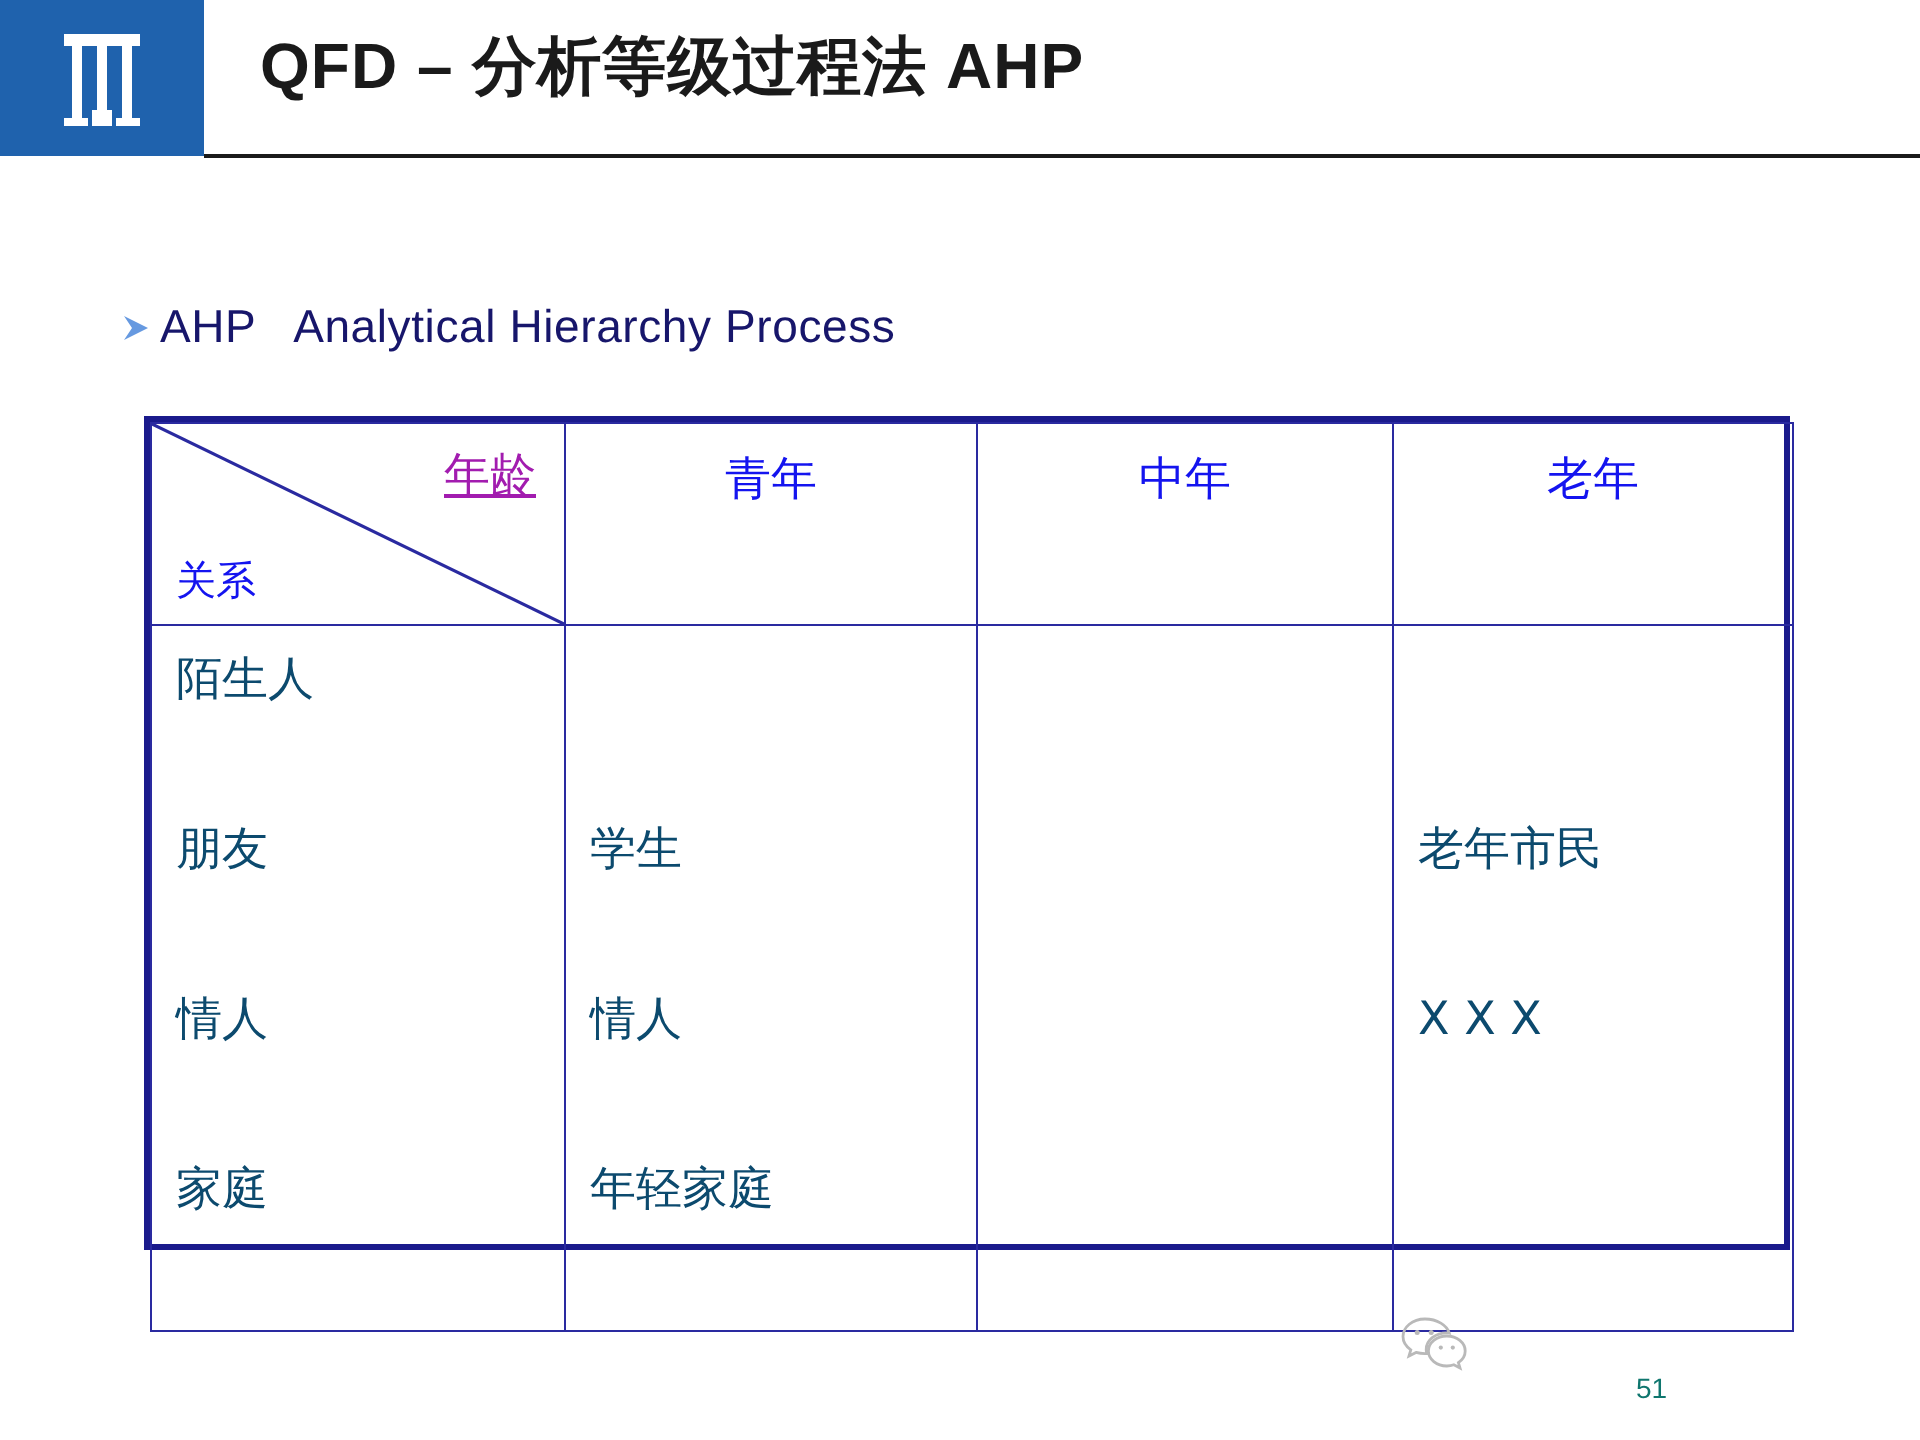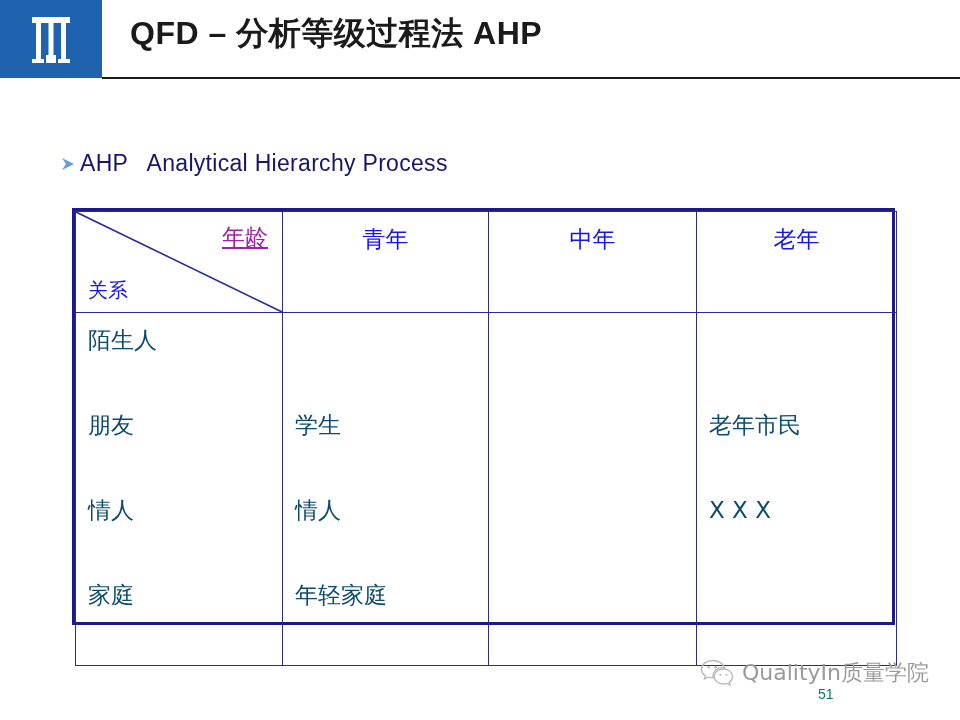--- a/index.html
+++ b/index.html
@@ -250,16 +250,15 @@
 
 <div class="footer-brand">
   <svg class="wechat-icon" viewBox="0 0 34 28">
     <path d="M12.5 1.5 C6.2 1.5 1.5 5.6 1.5 10.3 c0 2.6 1.5 5 3.9 6.6 l-0.9 3.1 l3.5 -1.8 c1.4 0.4 2.9 0.6 4.5 0.6 c0.3 0 0.6 0 0.9 0 c-0.2 -0.7 -0.3 -1.4 -0.3 -2.1 c0 -4.6 4.6 -8.3 10.3 -8.3 c0.4 0 0.8 0 1.2 0.1 C23.5 4.7 18.6 1.5 12.5 1.5 Z" fill="none" stroke="#b9b9b9" stroke-width="1.4"></path>
     <circle cx="8.6" cy="8.2" r="1.25" fill="#b9b9b9"></circle>
     <circle cx="15.6" cy="8.2" r="1.25" fill="#b9b9b9"></circle>
     <path d="M23.4 10.0 c-5.1 0 -9.2 3.4 -9.2 7.5 c0 4.1 4.1 7.5 9.2 7.5 c1.2 0 2.4 -0.2 3.5 -0.6 l3.1 1.6 l-0.8 -2.7 c2.1 -1.4 3.4 -3.5 3.4 -5.8 C32.6 13.4 28.5 10.0 23.4 10.0 Z" fill="none" stroke="#b9b9b9" stroke-width="1.4"></path>
     <circle cx="20.4" cy="15.8" r="1.05" fill="#b9b9b9"></circle>
     <circle cx="26.4" cy="15.8" r="1.05" fill="#b9b9b9"></circle>
   </svg>
-  <span class="brand-text">QualityIn质量学院</span>
 </div>
 
 <div class="page-number">51</div>
 
 </body></html>

